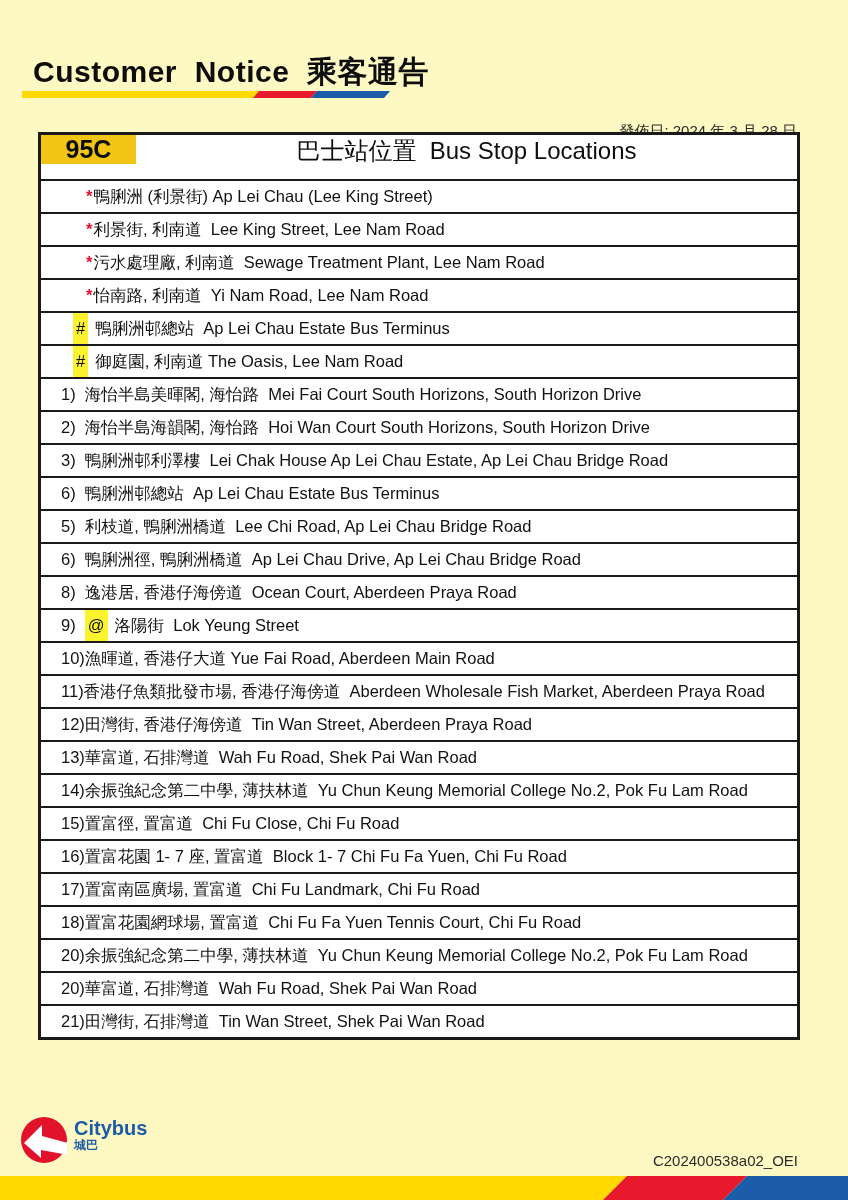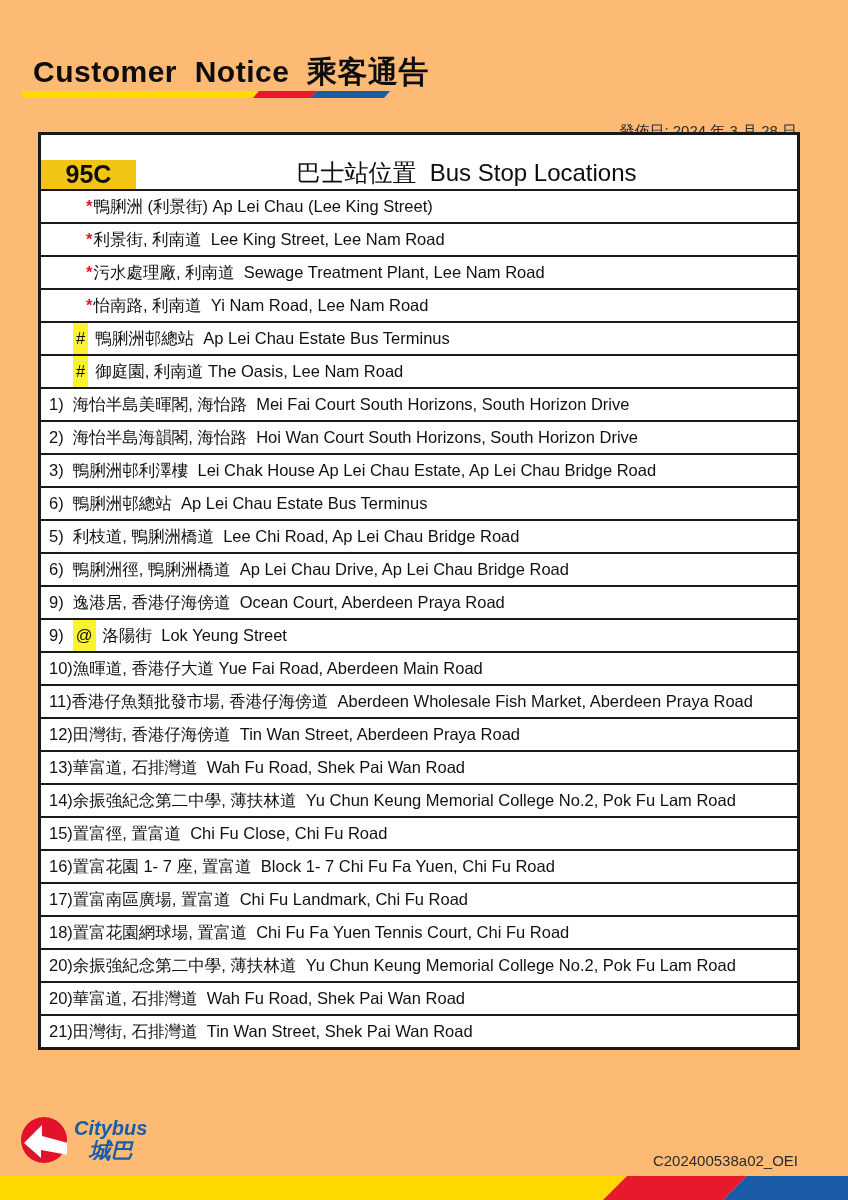--- a/index.html
+++ b/index.html
@@ -5,21 +5,21 @@
   * { margin: 0; padding: 0; box-sizing: border-box; }
   html, body { background: #ffffff; }
   body {
     font-family: "Liberation Sans", "DejaVu Sans", sans-serif;
     color: #111;
   }
   .page {
     position: relative;
     width: 848px;
     height: 1200px;
-    background: #fdba74;
+    background: #fef9c3;
     overflow: hidden;
   }
 
   
   .title {
     position: absolute;
     left: 33px;
     top: 52px;
     font-size: 30px;
     font-weight: 700;
@@ -48,22 +48,22 @@
   .bus-table {
     position: absolute;
     left: 38px;
     top: 132px;
     width: 762px;
     border: 3px solid #1a1a1a;
     background: #fff;
   }
   .thead {
     display: flex;
-    height: 54px;
-    align-items: flex-end;
+    height: 44px;
+    align-items: flex-start;
   }
   .route-badge {
     width: 95px;
     background: #F2C413;
     display: flex;
     align-items: center;
     justify-content: center;
     font-size: 25px;
     font-weight: 700;
     color: #0d0d0d;
@@ -75,21 +75,21 @@
     justify-content: center;
     font-size: 24px;
     color: #0d0d0d;
     white-space: pre;
   }
   .row {
     display: flex;
     align-items: center;
     height: 33px;
     border-top: 2px solid #1a1a1a;
-    padding-left: 8px;
+    padding-left: 20px;
     font-size: 16.5px;
     white-space: pre;
     overflow: hidden;
   }
   .row.indent-star { padding-left: 45px; }
   .row.indent-hash { padding-left: 32px; }
   .pre { white-space: pre; }
   .marker { flex: 0 0 auto; }
   .marker.star {
     color: #E8112D;
@@ -111,27 +111,26 @@
   .logo {
     position: absolute;
     left: 21px;
     top: 1117px;
     display: flex;
     align-items: flex-start;
   }
   .logo-words {
     margin-left: 7px;
     margin-top: 1px;
-    font-style: italic;
     font-weight: 700;
     color: #1A5CA8;
     line-height: 1.05;
   }
   .logo-en { font-size: 20px; }
-  .logo-zh { font-size: 22px; text-align: center; }
+  .logo-zh { font-size: 12px; }
   .footer-right {
     position: absolute;
     right: 50px;
     top: 1118px;
     text-align: right;
     font-size: 15px;
     color: #2b2b2b;
     white-space: pre;
   }
   .footer-stripe {
@@ -170,21 +169,21 @@
         <div class="row indent-star"><span class="marker star">*</span><span class="txt">污水處理廠, 利南道  Sewage Treatment Plant, Lee Nam Road</span></div>
         <div class="row indent-star"><span class="marker star">*</span><span class="txt">怡南路, 利南道  Yi Nam Road, Lee Nam Road</span></div>
         <div class="row indent-hash"><span class="marker hash">#</span><span class="txt">鴨脷洲邨總站  Ap Lei Chau Estate Bus Terminus</span></div>
         <div class="row indent-hash"><span class="marker hash">#</span><span class="txt">御庭園, 利南道 The Oasis, Lee Nam Road</span></div>
         <div class="row"><span class="txt">1)  海怡半島美暉閣, 海怡路  Mei Fai Court South Horizons, South Horizon Drive</span></div>
         <div class="row"><span class="txt">2)  海怡半島海韻閣, 海怡路  Hoi Wan Court South Horizons, South Horizon Drive</span></div>
         <div class="row"><span class="txt">3)  鴨脷洲邨利澤樓  Lei Chak House Ap Lei Chau Estate, Ap Lei Chau Bridge Road</span></div>
         <div class="row"><span class="txt">6)  鴨脷洲邨總站  Ap Lei Chau Estate Bus Terminus</span></div>
         <div class="row"><span class="txt">5)  利枝道, 鴨脷洲橋道  Lee Chi Road, Ap Lei Chau Bridge Road</span></div>
         <div class="row"><span class="txt">6)  鴨脷洲徑, 鴨脷洲橋道  Ap Lei Chau Drive, Ap Lei Chau Bridge Road</span></div>
-        <div class="row"><span class="txt">9)  逸港居, 香港仔海傍道  Ocean Court, Aberdeen Praya Road</span></div>
+        <div class="row"><span class="txt">8)  逸港居, 香港仔海傍道  Ocean Court, Aberdeen Praya Road</span></div>
         <div class="row"><span class="pre">9)  </span><span class="marker hash">@</span><span class="txt">洛陽街  Lok Yeung Street</span></div>
         <div class="row"><span class="txt">10)漁暉道, 香港仔大道 Yue Fai Road, Aberdeen Main Road</span></div>
         <div class="row"><span class="txt">11)香港仔魚類批發市場, 香港仔海傍道  Aberdeen Wholesale Fish Market, Aberdeen Praya Road</span></div>
         <div class="row"><span class="txt">12)田灣街, 香港仔海傍道  Tin Wan Street, Aberdeen Praya Road</span></div>
         <div class="row"><span class="txt">13)華富道, 石排灣道  Wah Fu Road, Shek Pai Wan Road</span></div>
         <div class="row"><span class="txt">14)余振強紀念第二中學, 薄扶林道  Yu Chun Keung Memorial College No.2, Pok Fu Lam Road</span></div>
         <div class="row"><span class="txt">15)置富徑, 置富道  Chi Fu Close, Chi Fu Road</span></div>
         <div class="row"><span class="txt">16)置富花園 1- 7 座, 置富道  Block 1- 7 Chi Fu Fa Yuen, Chi Fu Road</span></div>
         <div class="row"><span class="txt">17)置富南區廣場, 置富道  Chi Fu Landmark, Chi Fu Road</span></div>
         <div class="row"><span class="txt">18)置富花園網球場, 置富道  Chi Fu Fa Yuen Tennis Court, Chi Fu Road</span></div>

